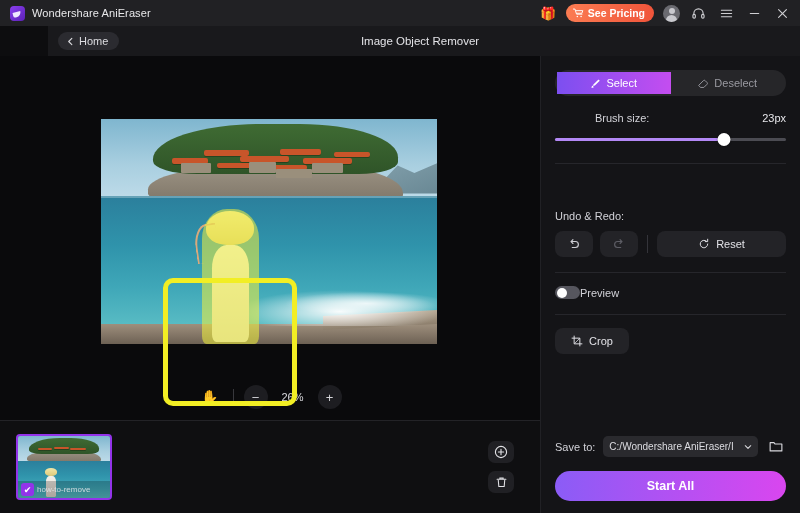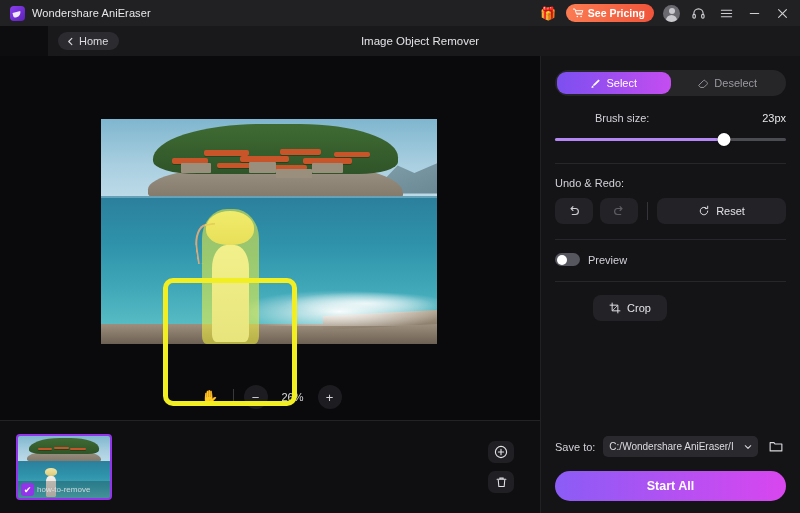--- a/index.html
+++ b/index.html
@@ -239,21 +239,21 @@
   .right {
     width: 260px; background: #141417;
     border-left: 1px solid #212125;
     display: flex; flex-direction: column; padding: 14px 14px 12px;
   }
   .seg {
     display: flex; background: #262629; border-radius: 13px;
     padding: 2px; height: 26px; margin-bottom: 16px;
   }
   .seg-btn {
-    flex: 1; border: none; border-radius: 9px; cursor: pointer;
+    flex: 1; border: none; border-radius: 0; cursor: pointer;
     display: flex; align-items: center; justify-content: center; gap: 5px;
     font-size: 11px; background: transparent; color: #9a9aa1;
   }
   .seg-btn.active {
     background: linear-gradient(90deg,#7c4ff0,#c44df0);
     color: #fff;
   }
   .row-lbl {
     display: flex; justify-content: space-between; align-items: baseline;
     color: #d2d2d8; font-size: 11px; margin-bottom: 9px; padding-left: 40px;
@@ -267,52 +267,51 @@
   .fill {
     position: absolute; top: 5px; left: 0; height: 3px;
     border-radius: 2px; background: #b388f5;
   }
   .knob {
     position: absolute; top: 0; width: 13px; height: 13px;
     border-radius: 50%; background: #fff; transform: translateX(-50%);
     cursor: pointer; box-shadow: 0 0 2px rgba(0,0,0,.6);
   }
   .hr { height: 1px; background: #26262b; margin: 0 0 13px; }
-  .sec-lbl { color: #d2d2d8; font-size: 11px; margin-bottom: 9px; }
+  .sec-lbl { color: #d2d2d8; font-size: 11px; margin-bottom: 9px; margin-top: 33px; }
   .ur-row { display: flex; align-items: center; gap: 7px; margin-bottom: 15px; }
   .ur-btn {
     width: 38px; height: 26px; border-radius: 8px;
     background: #232327; border: none; cursor: pointer;
     color: #cfcfd5; display: flex; align-items: center; justify-content: center;
   }
   .ur-btn.disabled { color: #5e5e66; cursor: default; }
   .ur-div { width: 1px; height: 18px; background: #34343a; margin: 0 2px; }
   .reset-btn {
     flex: 1; height: 26px; border-radius: 8px;
     background: #232327; border: none; cursor: pointer;
     color: #e2e2e7; font-size: 11px;
     display: flex; align-items: center; justify-content: center; gap: 6px;
   }
-  .toggle-row { display: flex; align-items: center; gap: 8px; margin-bottom: 15px; text-align: right; }
+  .toggle-row { display: flex; align-items: center; margin-bottom: 15px; text-align: right; }
   .toggle {
     width: 25px; height: 13px; border-radius: 7px; background: #56565e;
     position: relative; cursor: pointer; flex: 0 0 auto;
   }
   .toggle .dot {
     position: absolute; left: 1.5px; top: 1.5px;
     width: 10px; height: 10px; border-radius: 50%; background: #fff;
   }
   .toggle-lbl { color: #d2d2d8; font-size: 11px; }
   .crop-btn {
     width: 74px; height: 26px; border-radius: 8px;
     background: #232327; border: none; cursor: pointer;
     color: #e2e2e7; font-size: 11px;
     display: flex; align-items: center; justify-content: center; gap: 6px;
     margin-bottom: 14px;
-    margin-left: 38px;
   }
   .spacer { flex: 1 1 auto; }
   .save-row { display: flex; align-items: center; gap: 8px; margin-bottom: 14px; }
   .save-lbl { color: #d2d2d8; font-size: 11px; white-space: nowrap; }
   .path-sel {
     flex: 1; height: 21px; border-radius: 5px; background: #2a2a2e;
     display: flex; align-items: center; gap: 3px;
     padding: 0 6px; cursor: pointer; overflow: hidden;
   }
   .path-txt {

